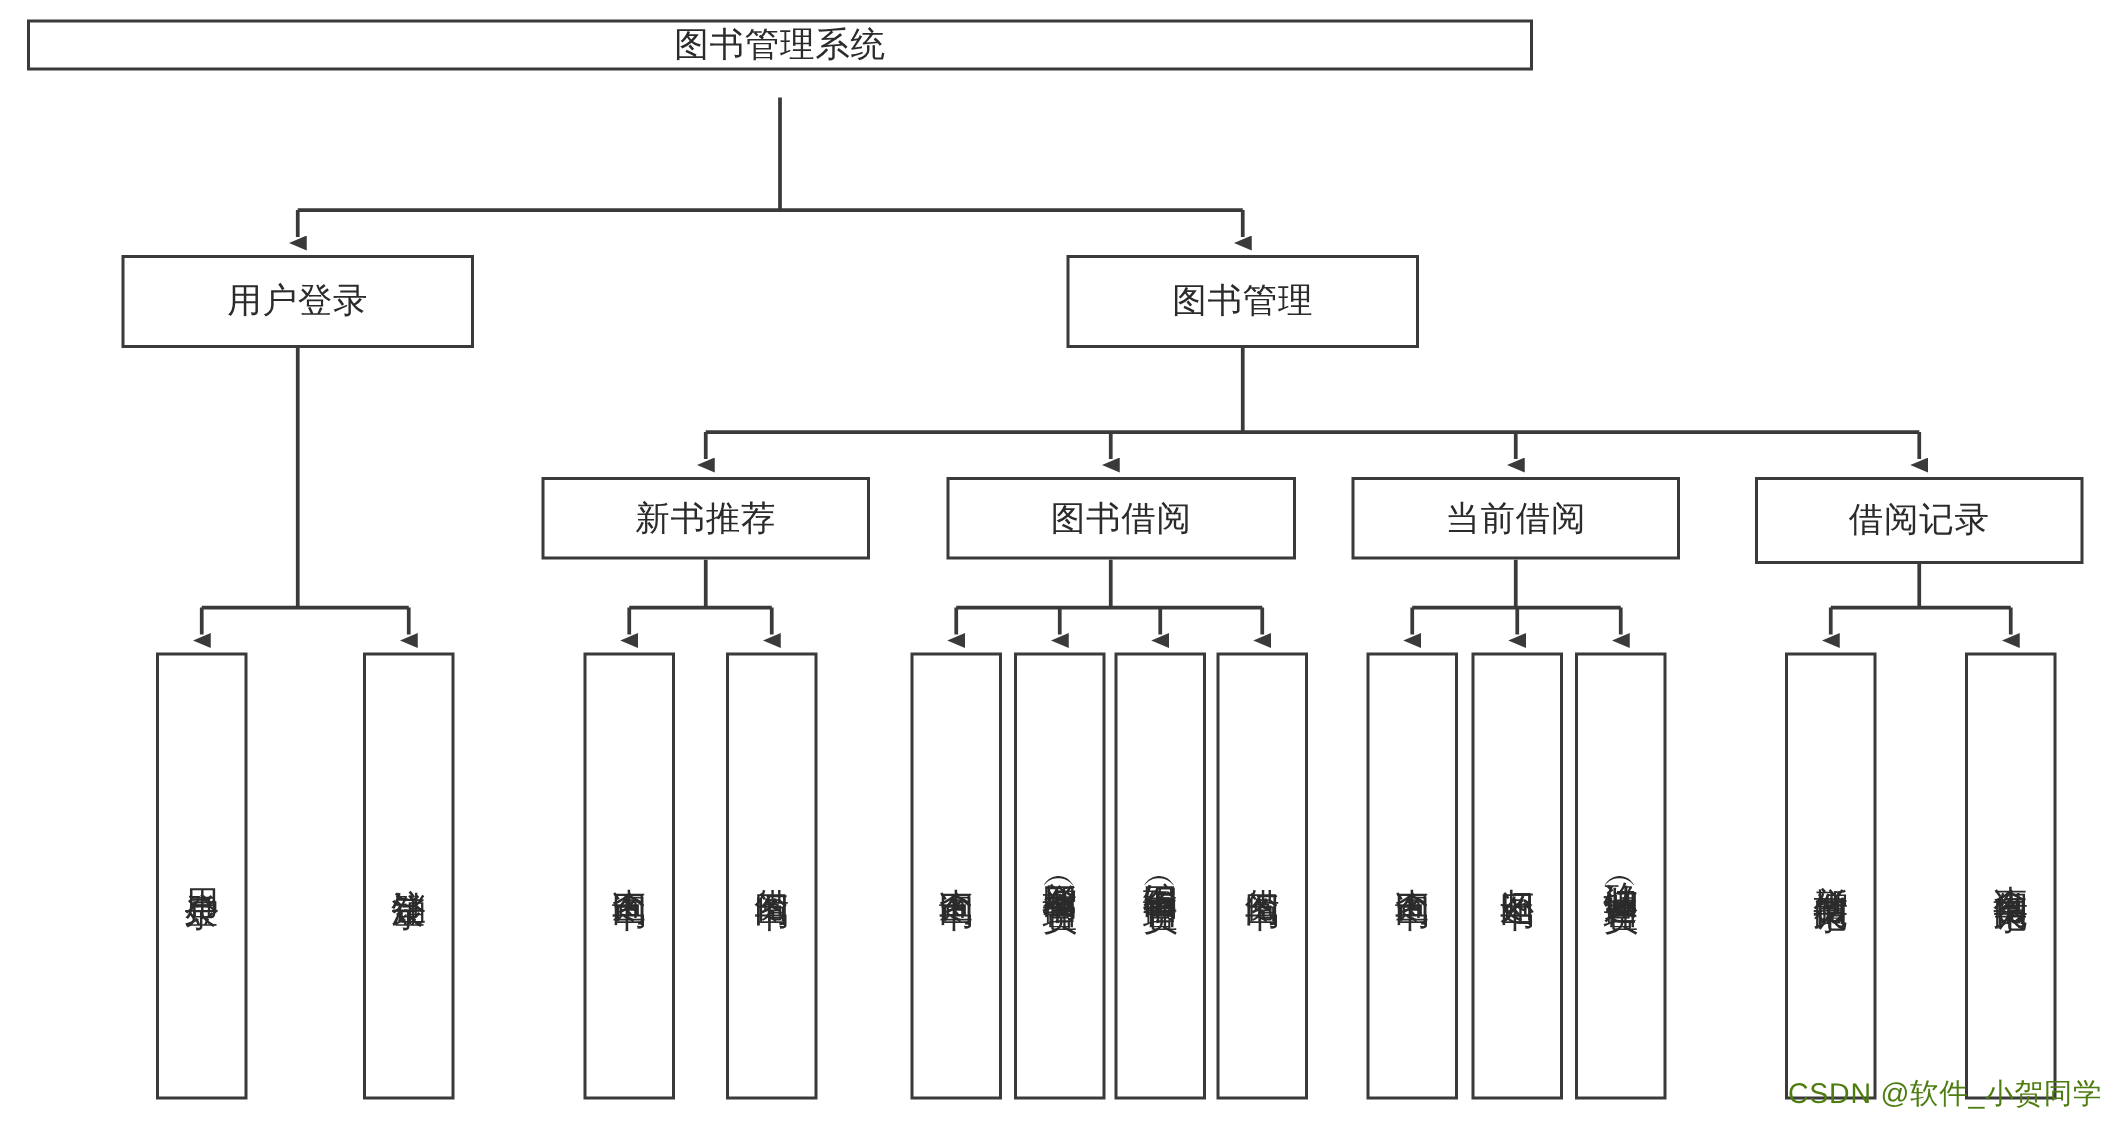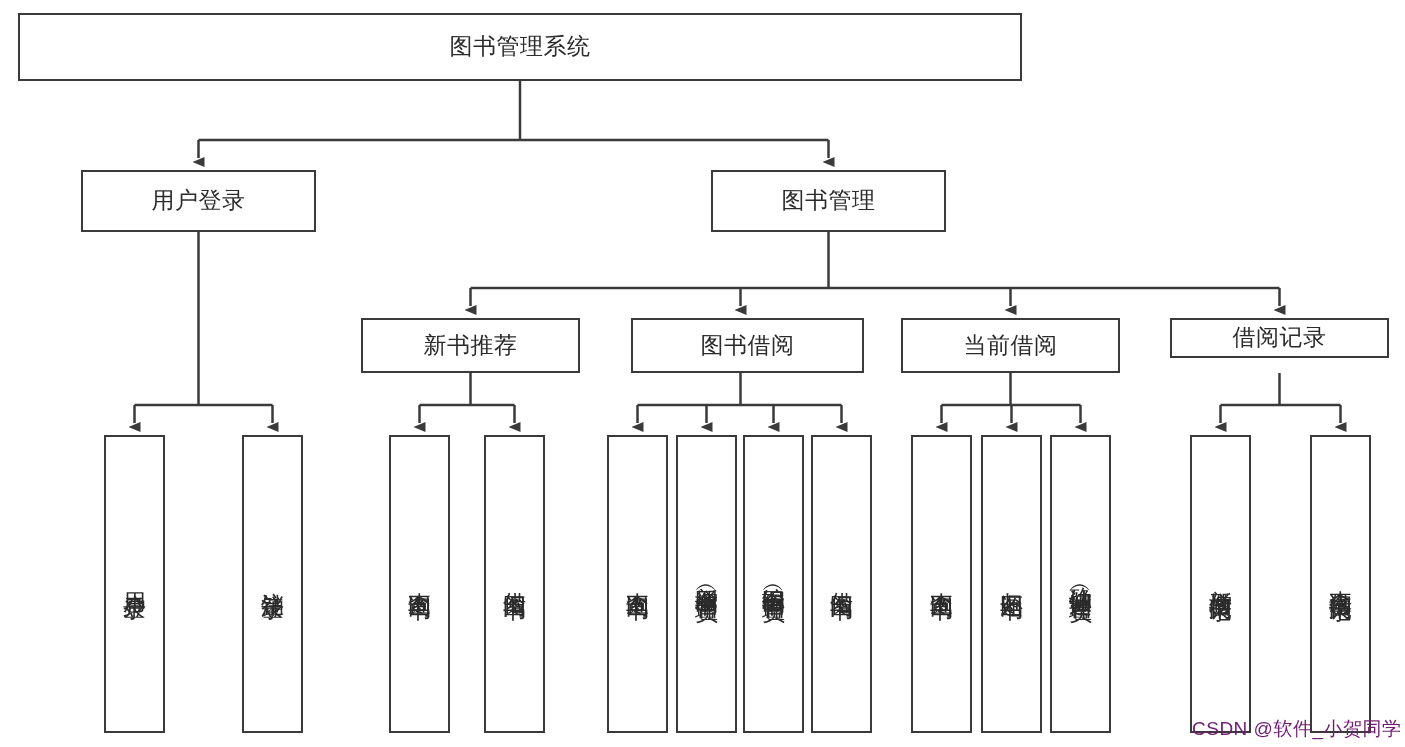--- a/index.html
+++ b/index.html
@@ -104,39 +104,39 @@
         <path d="M 1011.5 405 L 1011.5 423" marker-end="url(#arrow)"></path>
         <path d="M 1080.5 405 L 1080.5 423" marker-end="url(#arrow)"></path>
         <path d="M 1279.5 373 L 1279.5 405"></path>
         <path d="M 1220.5 405 L 1340.5 405"></path>
         <path d="M 1220.5 405 L 1220.5 423" marker-end="url(#arrow)"></path>
         <path d="M 1340.5 405 L 1340.5 423" marker-end="url(#arrow)"></path>
       </g>
   </svg>
 
   <div id="node-layer">
-      <div class="node node-h" style="left: 18px; top: 13px; width: 1004px; height: 68px;">
+      <div class="node node-h" style="left: 18px; top: 13px; width: 1004px; height: 34px;">
         <span class="label">图书管理系统</span>
       </div>
       <div class="node node-h" style="left: 81px; top: 170px; width: 235px; height: 62px;">
         <span class="label">用户登录</span>
       </div>
       <div class="node node-h" style="left: 711px; top: 170px; width: 235px; height: 62px; align-items: center;">
         <span class="label">图书管理</span>
       </div>
       <div class="node node-h" style="left: 361px; top: 318px; width: 219px; height: 55px;">
         <span class="label">新书推荐</span>
       </div>
       <div class="node node-h" style="left: 631px; top: 318px; width: 233px; height: 55px;">
         <span class="label">图书借阅</span>
       </div>
       <div class="node node-h" style="left: 901px; top: 318px; width: 219px; height: 55px; text-align: center;">
         <span class="label">当前借阅</span>
       </div>
-      <div class="node node-h" style="left: 1170px; top: 318px; width: 219px; height: 40px;">
+      <div class="node node-h" style="left: 1170px; top: 318px; width: 219px; height: 58px;">
         <span class="label">借阅记录</span>
       </div>
       <div class="node node-v" style="left: 104px; top: 435px; width: 61px; height: 298px;">
         <span class="label" style="margin-top: 137px;">用户登录</span>
       </div>
       <div class="node node-v" style="left: 242px; top: 435px; width: 61px; height: 298px;">
         <span class="label" style="margin-top: 137px;">注销登录</span>
       </div>
       <div class="node node-v" style="left: 389px; top: 435px; width: 61px; height: 298px;">
         <span class="label" style="margin-top: 137px;">查询图书</span>
@@ -166,15 +166,15 @@
         <span class="label" style="margin-top: 132px;">确认归还（管理员）</span>
       </div>
       <div class="node node-v" style="left: 1190px; top: 435px; width: 61px; height: 298px;">
         <span class="label" style="margin-top: 135px;">新增借阅记录</span>
       </div>
       <div class="node node-v" style="left: 1310px; top: 435px; width: 61px; height: 298px;">
         <span class="label" style="margin-top: 135px;">查询借阅记录</span>
       </div>
     </div>
 
-  <div class="watermark" style="left: 1192px; top: 716px; color: #701a75;">CSDN @软件_小贺同学</div>
+  <div class="watermark" style="left: 1192px; top: 716px; color: #4d7c0f;">CSDN @软件_小贺同学</div>
 
 </div>
 
 </body></html>

